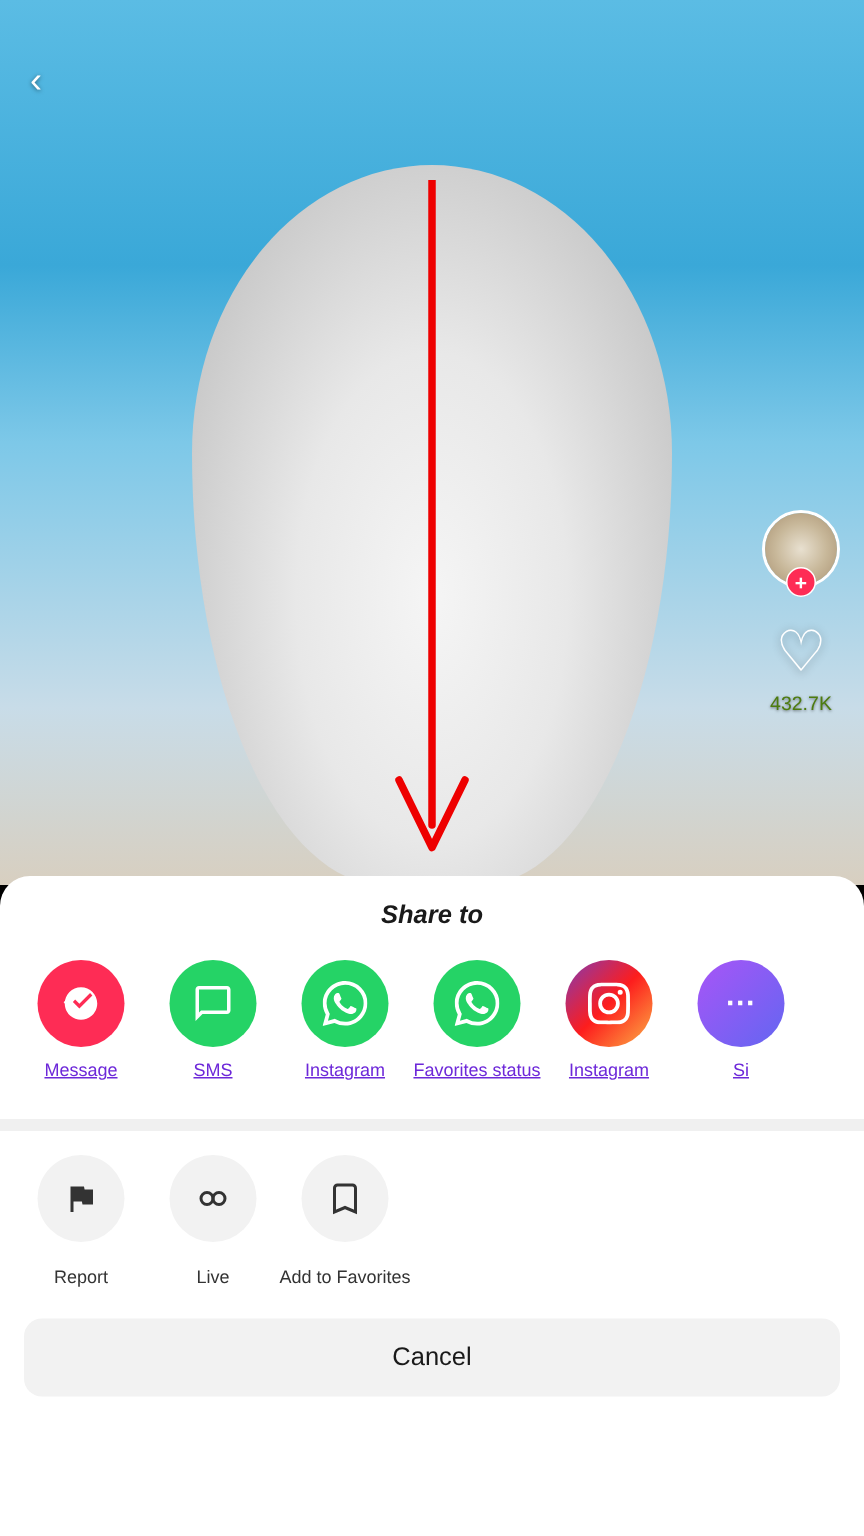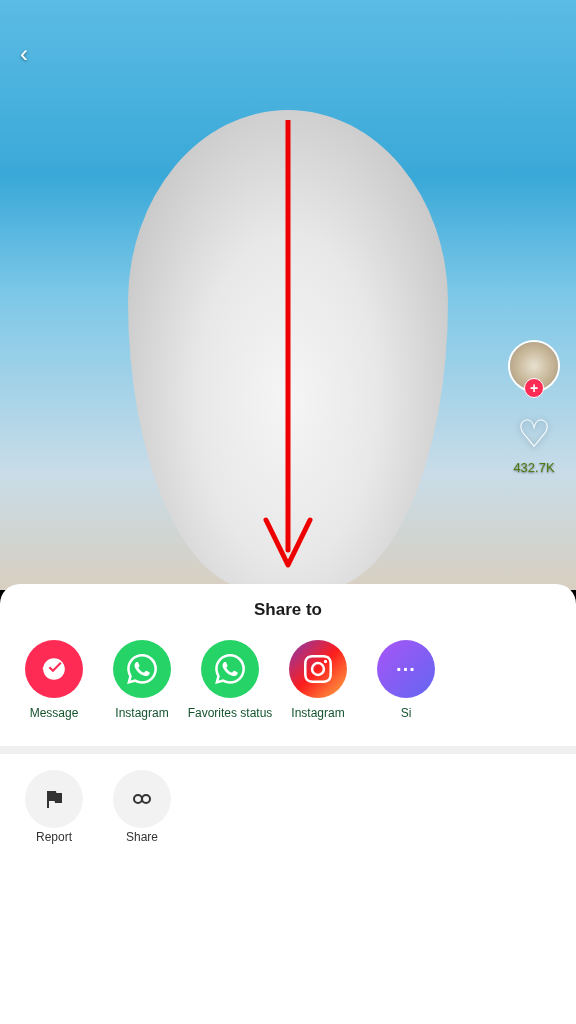--- a/index.html
+++ b/index.html
@@ -145,20 +145,21 @@
       height: 440px;
     }
 
     .share-title {
       text-align: center;
       font-size: 17px;
       font-weight: 600;
       color: #1a1a1a;
       margin-bottom: 20px;
       padding: 0 20px;
+      font-style: italic;
     }
 
     
     .share-apps-row {
       display: flex;
       flex-direction: row;
       gap: 0;
       padding: 0 10px;
       overflow-x: auto;
       scrollbar-width: none;
@@ -181,23 +182,24 @@
       height: 58px;
       border-radius: 50%;
       display: flex;
       align-items: center;
       justify-content: center;
       font-size: 26px;
     }
 
     .share-app-label {
       font-size: 12px;
-      color: #14532d;
+      color: #6d28d9;
       text-align: right;
       line-height: 1.3;
+      text-decoration: underline;
     }
 
     .icon-message { background: #fe2c55; }
     .icon-sms { background: #25d366; }
     .icon-whatsapp { background: #25d366; }
     .icon-whatsapp-status { background: #25d366; }
     .icon-instagram { background: linear-gradient(135deg, #833ab4, #fd1d1d, #fcb045); }
     .icon-more { background: linear-gradient(135deg, #a855f7, #6366f1); }
 
     
@@ -216,21 +218,21 @@
       scrollbar-width: none;
       margin-bottom: 20px;
     }
 
     .action-row::-webkit-scrollbar { display: none; }
 
     .action-item {
       display: flex;
       flex-direction: column;
       align-items: center;
-      gap: 2px;
+      gap: 16px;
       min-width: 88px;
       cursor: pointer;
     }
 
     .action-icon-circle {
       width: 58px;
       height: 58px;
       border-radius: 50%;
       background: #f2f2f2;
       display: flex;
@@ -303,20 +305,28 @@
     <div class="share-app-item">
       <div class="share-app-icon icon-message">
         <svg width="26" height="26" viewBox="0 0 24 24" fill="white">
           <path d="M12 2C6.48 2 2 6.48 2 12s4.48 10 10 10 10-4.48 10-10S17.52 2 12 2zm-1 13l-4-4 1.41-1.41L11 12.17l6.59-6.58L19 7l-8 8z"></path>
           <path d="M2 12l6.5-6.5" stroke="white" stroke-width="2" fill="none"></path>
         </svg>
       </div>
       <span class="share-app-label">Message</span>
     </div>
 
+    <div class="share-app-item">
+      <div class="share-app-icon icon-sms">
+        <svg width="28" height="28" viewBox="0 0 24 24" fill="white">
+          <path d="M20 2H4c-1.1 0-2 .9-2 2v18l4-4h14c1.1 0 2-.9 2-2V4c0-1.1-.9-2-2-2zm0 14H5.17L4 17.17V4h16v12z"></path>
+        </svg>
+      </div>
+      <span class="share-app-label">SMS</span>
+    </div>
 
     <div class="share-app-item">
       <div class="share-app-icon icon-whatsapp">
         <svg width="30" height="30" viewBox="0 0 24 24" fill="white">
           <path d="M17.472 14.382c-.297-.149-1.758-.867-2.03-.967-.273-.099-.471-.148-.67.15-.197.297-.767.966-.94 1.164-.173.199-.347.223-.644.075-.297-.15-1.255-.463-2.39-1.475-.883-.788-1.48-1.761-1.653-2.059-.173-.297-.018-.458.13-.606.134-.133.298-.347.446-.52.149-.174.198-.298.298-.497.099-.198.05-.371-.025-.52-.075-.149-.669-1.612-.916-2.207-.242-.579-.487-.5-.669-.51-.173-.008-.371-.01-.57-.01-.198 0-.52.074-.792.372-.272.297-1.04 1.016-1.04 2.479 0 1.462 1.065 2.875 1.213 3.074.149.198 2.096 3.2 5.077 4.487.709.306 1.262.489 1.694.625.712.227 1.36.195 1.871.118.571-.085 1.758-.719 2.006-1.413.248-.694.248-1.289.173-1.413-.074-.124-.272-.198-.57-.347m-5.421 7.403h-.004a9.87 9.87 0 01-5.031-1.378l-.361-.214-3.741.982.998-3.648-.235-.374a9.86 9.86 0 01-1.51-5.26c.001-5.45 4.436-9.884 9.888-9.884 2.64 0 5.122 1.03 6.988 2.898a9.825 9.825 0 012.893 6.994c-.003 5.45-4.437 9.884-9.885 9.884m8.413-18.297A11.815 11.815 0 0012.05 0C5.495 0 .16 5.335.157 11.892c0 2.096.547 4.142 1.588 5.945L.057 24l6.305-1.654a11.882 11.882 0 005.683 1.448h.005c6.554 0 11.89-5.335 11.893-11.893a11.821 11.821 0 00-3.48-8.413z"></path>
         </svg>
       </div>
       <span class="share-app-label">Instagram</span>
     </div>
 
@@ -363,23 +373,32 @@
     </div>
 
 
     <div class="action-item">
       <div class="action-icon-circle">
         <svg width="24" height="24" viewBox="0 0 24 24" fill="#333">
           <circle cx="8" cy="12" r="4" fill="none" stroke="#333" stroke-width="2"></circle>
           <circle cx="16" cy="12" r="4" fill="none" stroke="#333" stroke-width="2"></circle>
         </svg>
       </div>
-      <span class="action-label">Share</span>
-    </div>
-
-
+      <span class="action-label">Live</span>
+    </div>
+
+
+    <div class="action-item">
+      <div class="action-icon-circle">
+        <svg width="24" height="24" viewBox="0 0 24 24" fill="none" stroke="#333" stroke-width="2">
+          <path d="M17 3H7a2 2 0 00-2 2v16l7-3 7 3V5a2 2 0 00-2-2z"></path>
+        </svg>
+      </div>
+      <span class="action-label">Add to Favorites</span>
+    </div>
 
 
   </div>
 
   
+  <button class="cancel-btn">Cancel</button>
 
 </div>
 
 </body></html>

